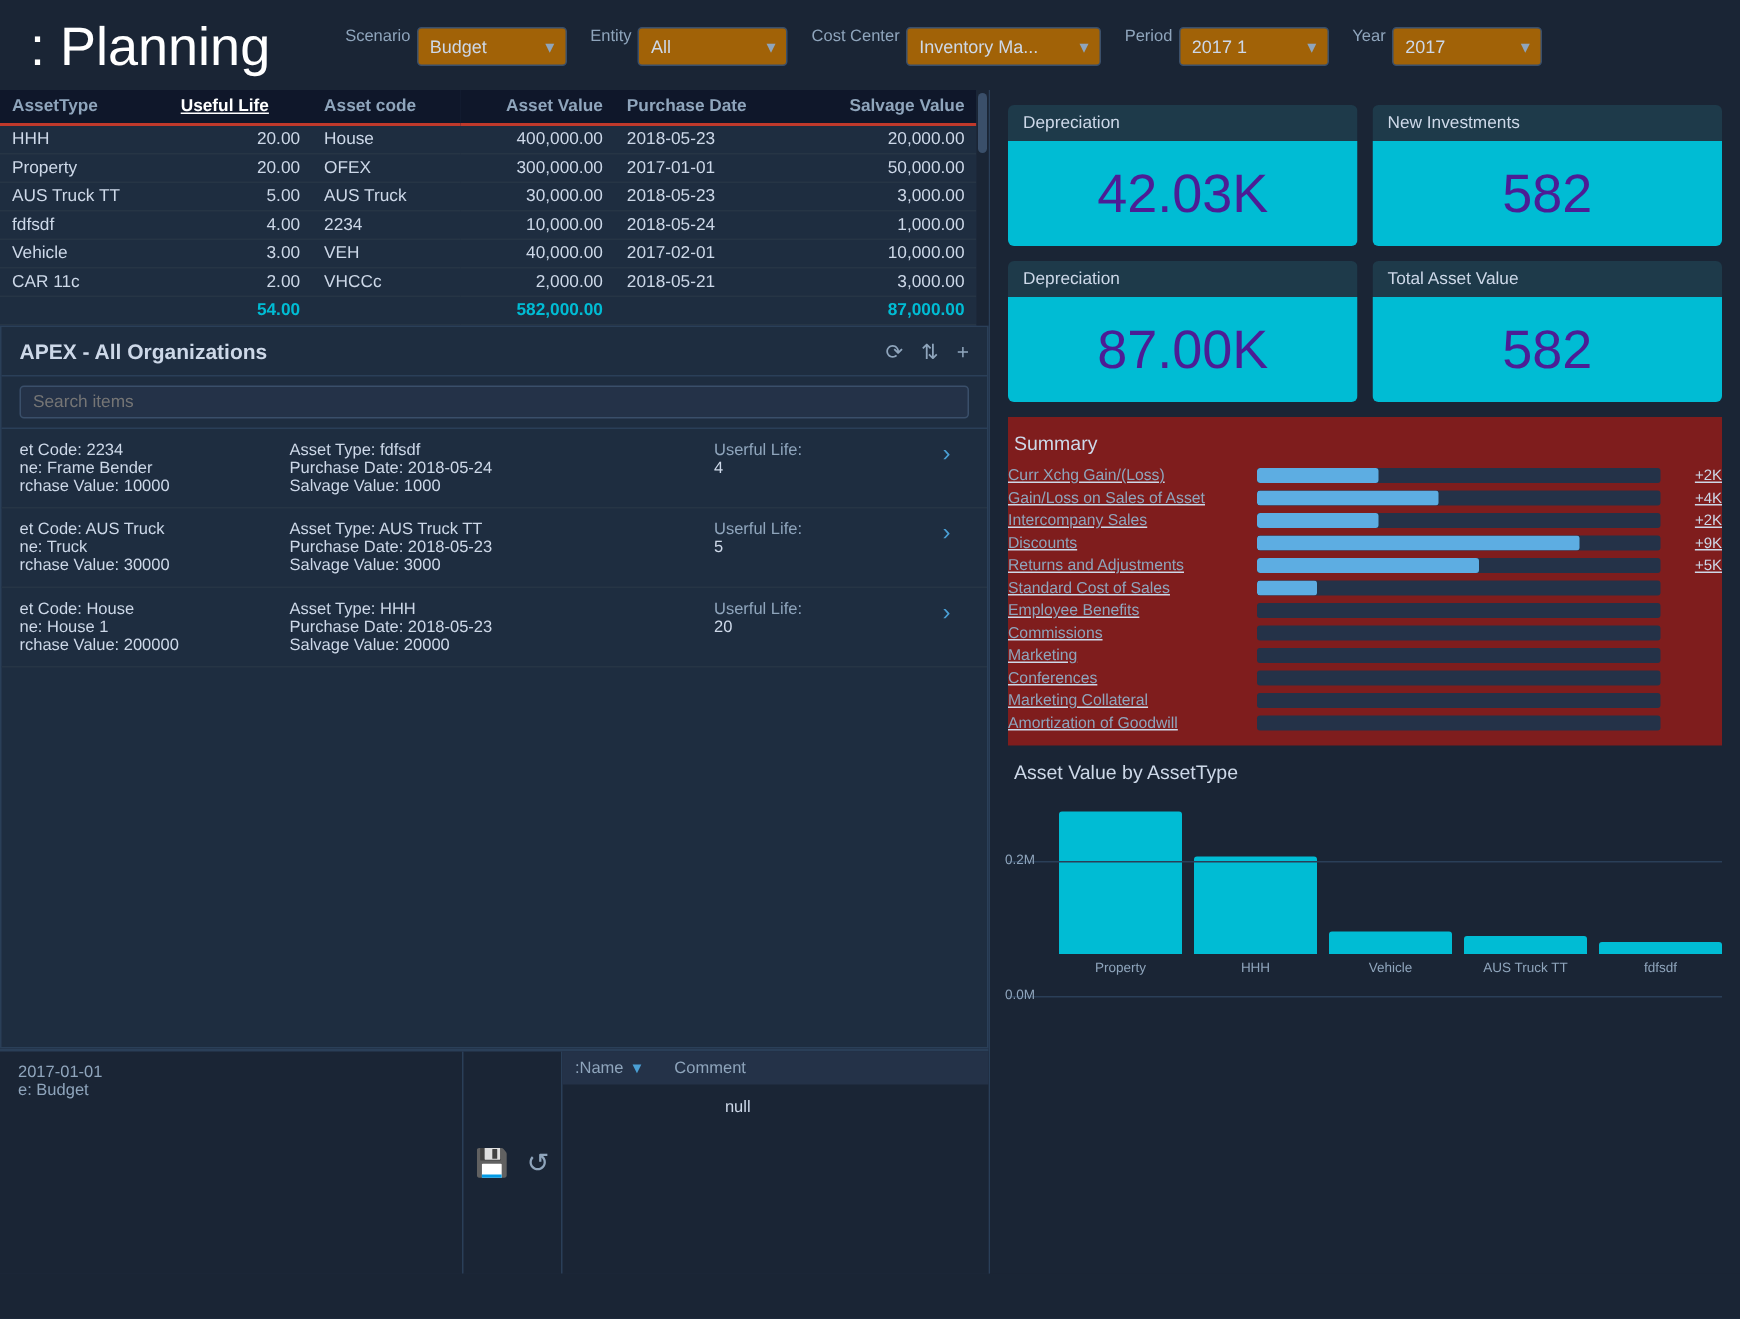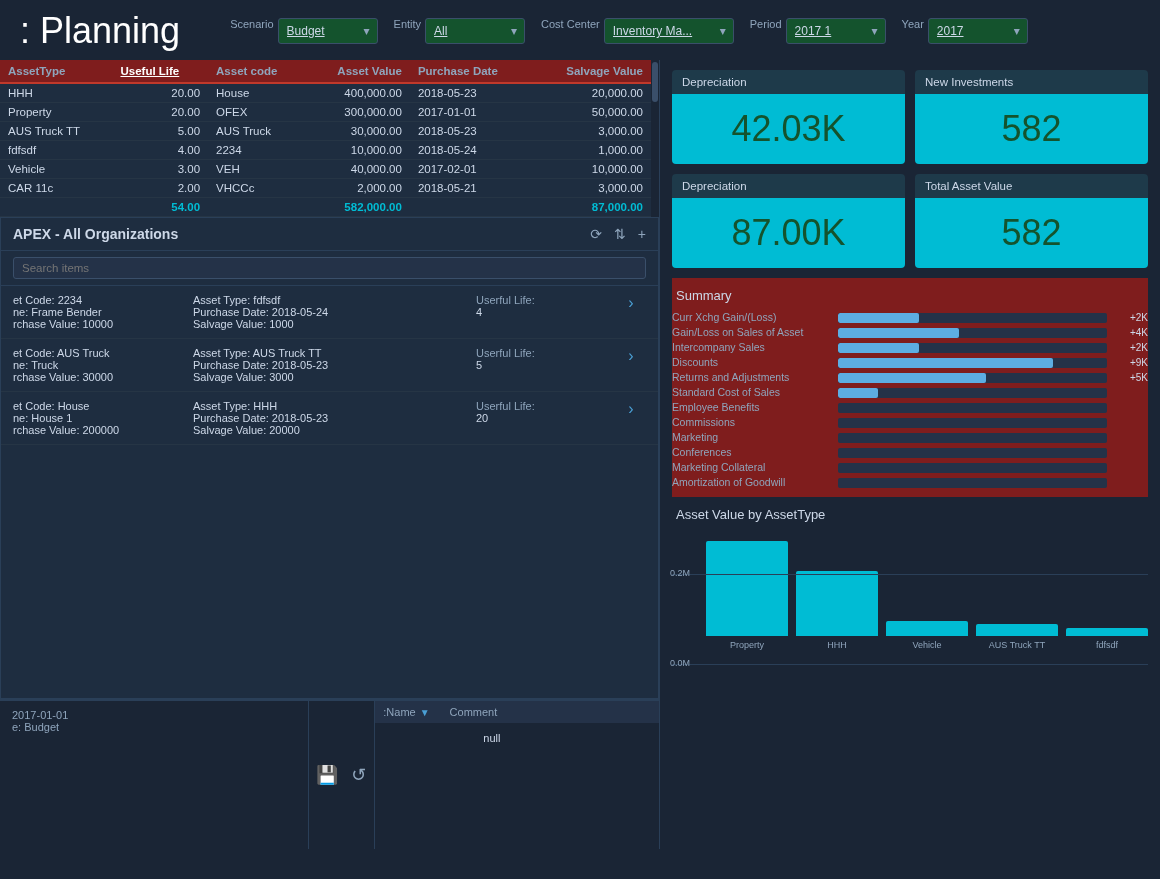--- a/index.html
+++ b/index.html
@@ -35,31 +35,30 @@
     }
     .filter-group {
       display: flex;
       gap: 4px;
     }
     .filter-label {
       font-size: 11px;
       color: #8fa5bc;
     }
     .filter-select {
-      background: #14532d;
+      background: #a16207;
       border: 1px solid #3a4f6a;
       color: #cdd8e8;
       padding: 5px 28px 5px 8px;
       border-radius: 3px;
       font-size: 12px;
       appearance: none;
       cursor: pointer;
       min-width: 100px;
       position: relative;
-      text-decoration: underline;
     }
     .select-wrapper {
       position: relative;
       display: inline-block;
     }
     .select-wrapper::after {
       content: '▾';
       position: absolute;
       right: 8px;
       top: 50%;
@@ -88,21 +87,21 @@
     .asset-table-container {
       flex-shrink: 0;
       background: #1e2d40;
     }
     .asset-table {
       width: 100%;
       border-collapse: collapse;
       font-size: 11.5px;
     }
     .asset-table th {
-      background: #7f1d1d;
+      background: #0f172a;
       color: #8fa5bc;
       padding: 5px 8px;
       text-align: left;
       border-bottom: 2px solid #c0392b;
       white-space: nowrap;
     }
     .asset-table th.sorted {
       color: #fff;
       text-decoration: underline;
     }
@@ -267,42 +266,43 @@
       padding: 6px 10px;
       font-size: 11.5px;
       color: #cdd8e8;
     }
     .kpi-card-body {
       background: #00bcd4;
       padding: 14px 10px;
       text-align: center;
       font-size: 36px;
       font-weight: 300;
-      color: #14532d;
+      color: #4c1d95;
       min-height: 70px;
       display: flex;
       align-items: center;
       justify-content: center;
     }
 
     
     .summary-section {
       background: #7f1d1d;
       padding: 6px 0;
     }
     .summary-title {
       font-size: 13px;
       color: #cdd8e8;
       padding: 4px 4px 8px 4px;
     }
     .summary-row {
       display: flex;
-      align-items: flex-end;
+      align-items: center;
       margin-bottom: 3px;
       gap: 6px;
+      text-decoration: underline;
     }
     .summary-label {
       width: 160px;
       font-size: 10.5px;
       color: #8fa5bc;
       flex-shrink: 0;
     }
     .summary-bar-container {
       flex: 1;
       height: 10px;

